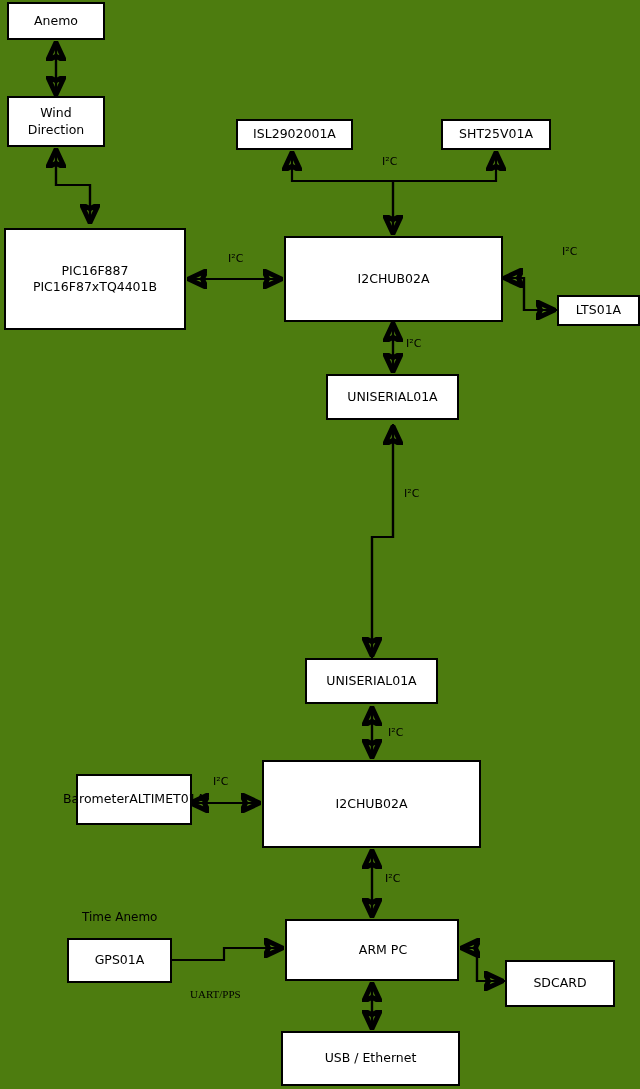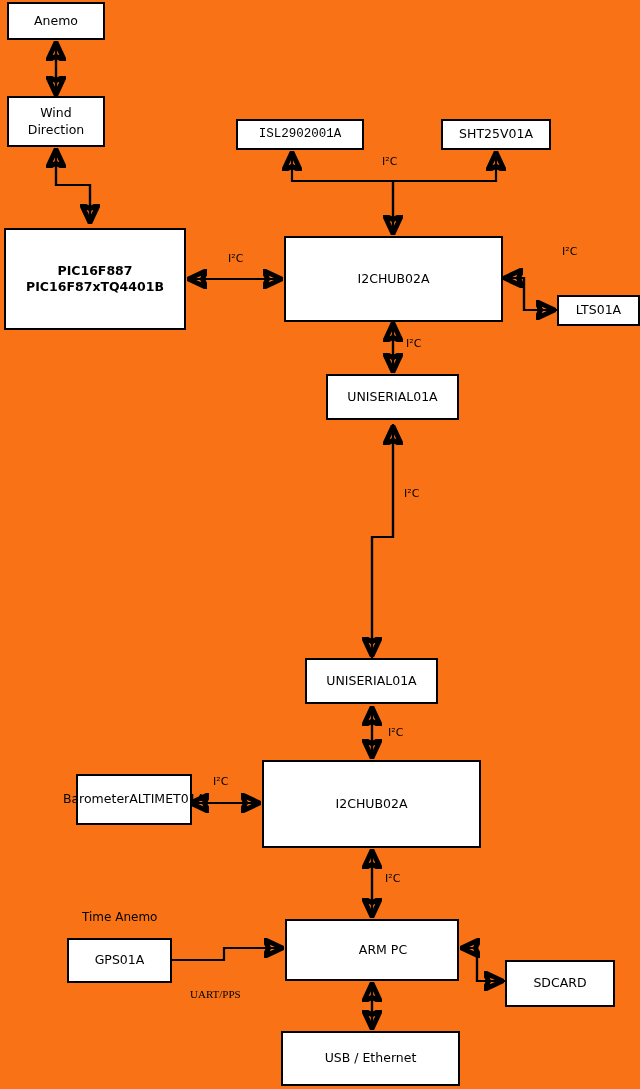--- a/index.html
+++ b/index.html
@@ -4,21 +4,21 @@
 <style>
   html, body {
     margin: 0;
     padding: 0;
     background: #ffffff;
   }
   #canvas {
     position: relative;
     width: 640px;
     height: 1089px;
-    background: #f97316;
+    background: #4d7c0f;
     font-family: "DejaVu Sans", sans-serif;
     overflow: hidden;
   }
   .node {
     position: absolute;
     box-sizing: border-box;
     border: 2px solid #000000;
     background: #ffffff;
     display: flex;
     align-items: center;
@@ -118,26 +118,26 @@
 
   <div class="node" style="left:7px; top:2px; width:98px; height:38px;">
     <span>Anemo</span>
   </div>
 
   <div class="node" style="left:7px; top:96px; width:98px; height:51px; flex-direction:column;">
     <span>Wind</span>
     <span class="line2">Direction</span>
   </div>
 
-  <div class="node" style="left:4px; top:228px; width:182px; height:102px; flex-direction:column;font-weight:bold;">
+  <div class="node" style="left:4px; top:228px; width:182px; height:102px; flex-direction:column;">
     <span>PIC16F887</span>
     <span class="line2">PIC16F87xTQ4401B</span>
   </div>
 
-  <div class="node" style="left:236px; top:119px; width:128px; height:31px;font-family:Liberation Mono, monospace;">
+  <div class="node" style="left:236px; top:119px; width:117px; height:31px;">
     <span>ISL2902001A</span>
   </div>
 
   <div class="node" style="left:441px; top:119px; width:110px; height:31px;align-items:center;">
     <span>SHT25V01A</span>
   </div>
 
   <div class="node" style="left:284px; top:236px; width:219px; height:86px;">
     <span>I2CHUB02A</span>
   </div>

